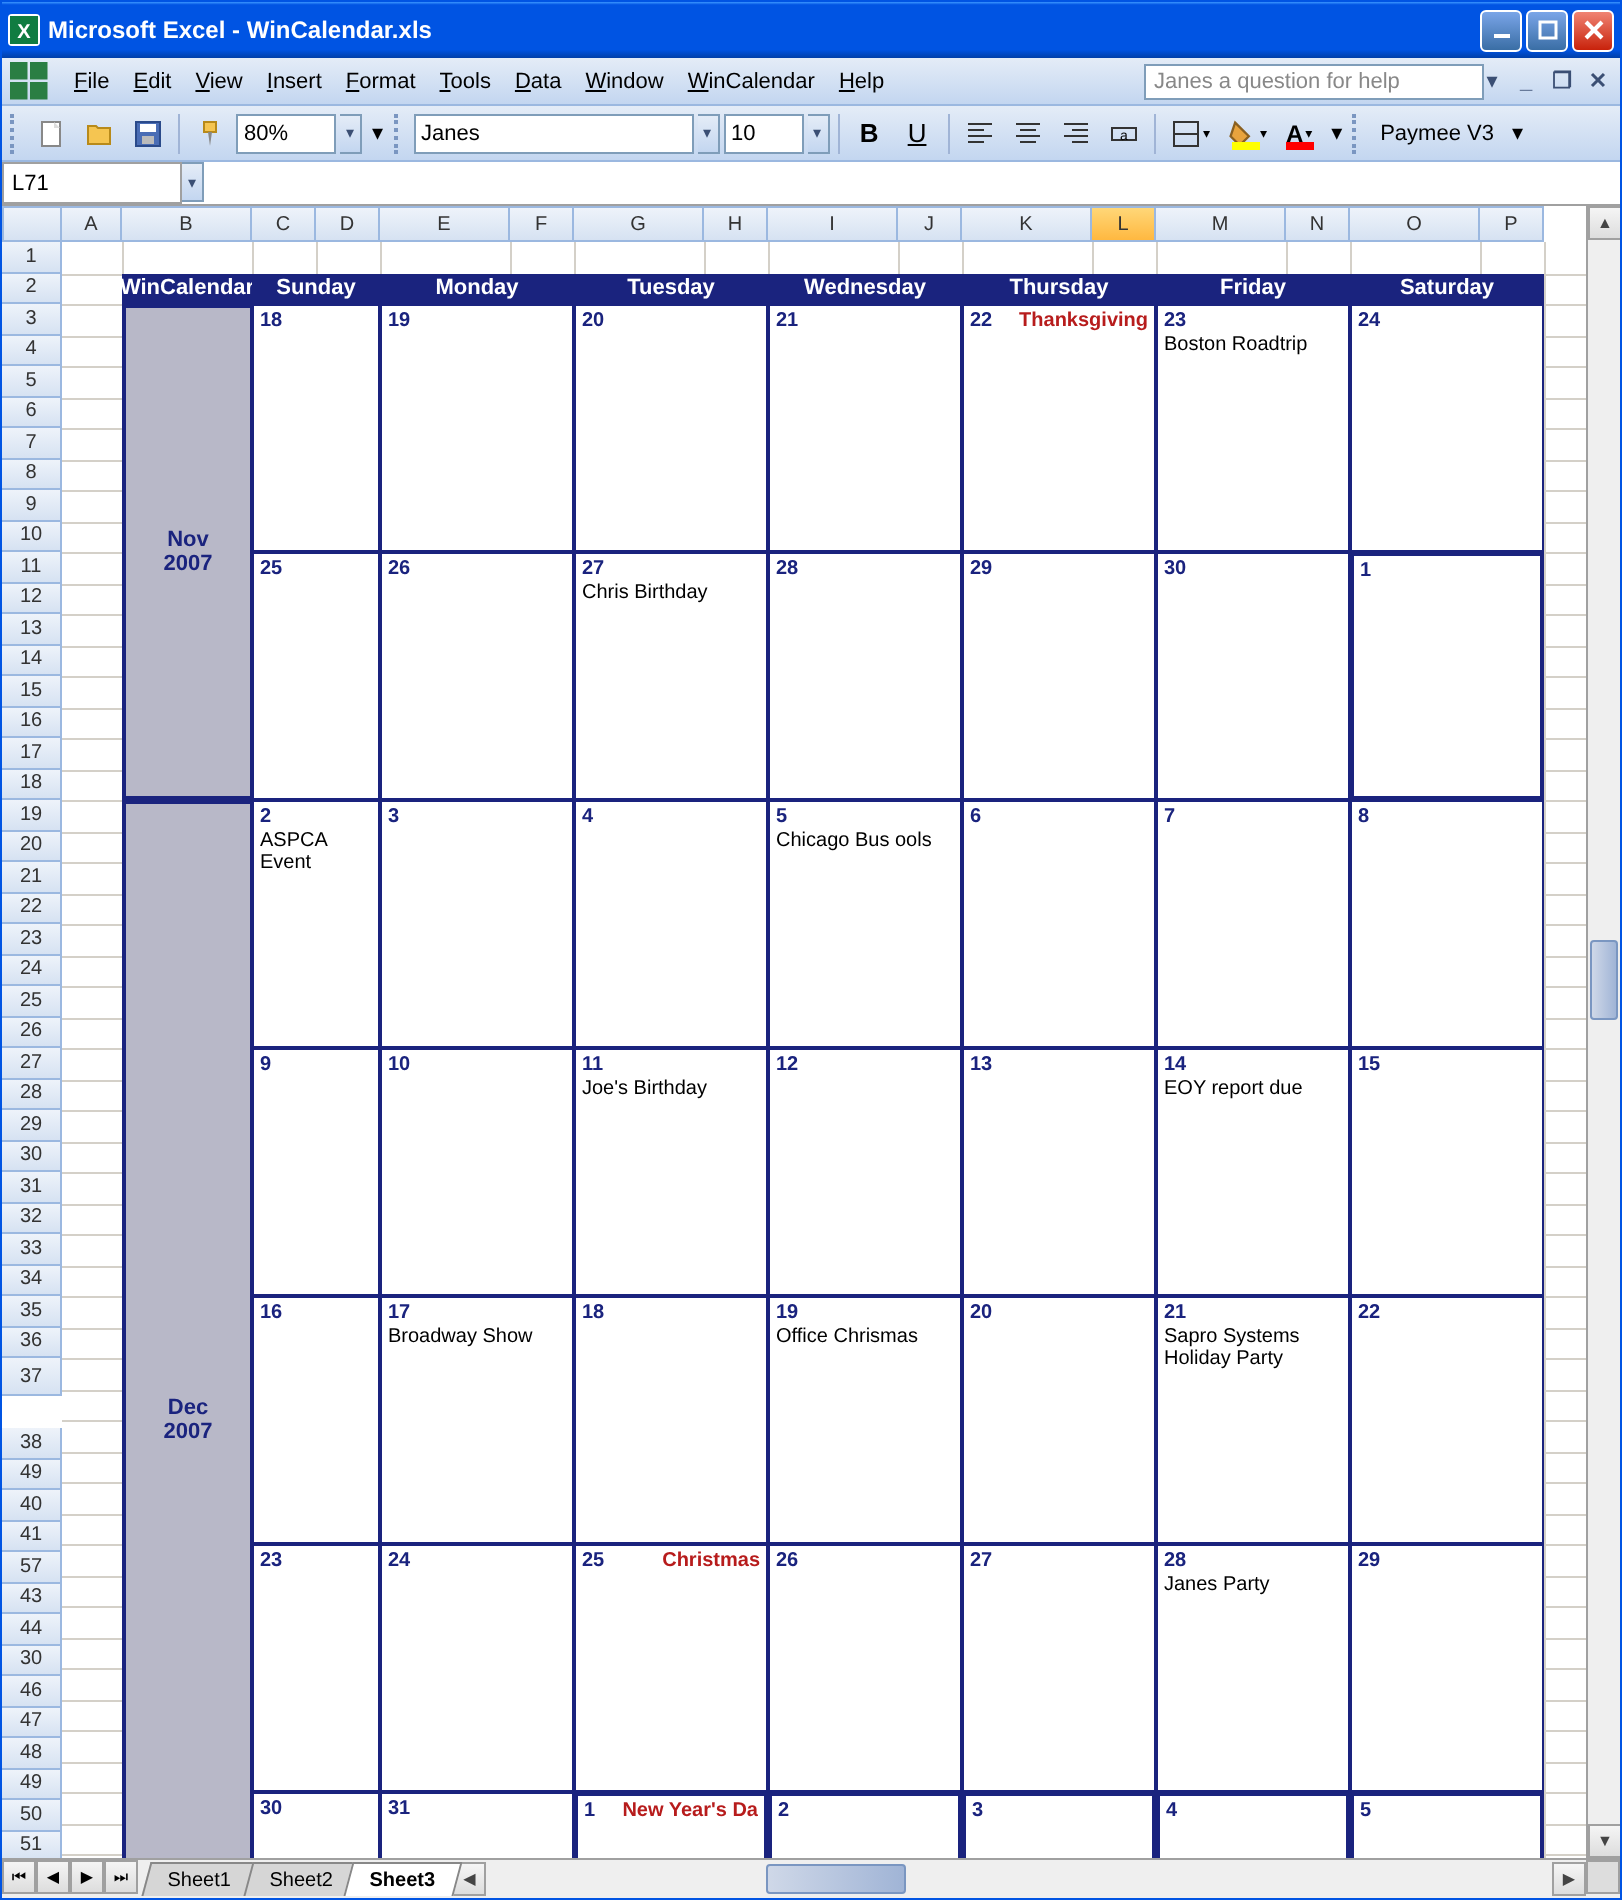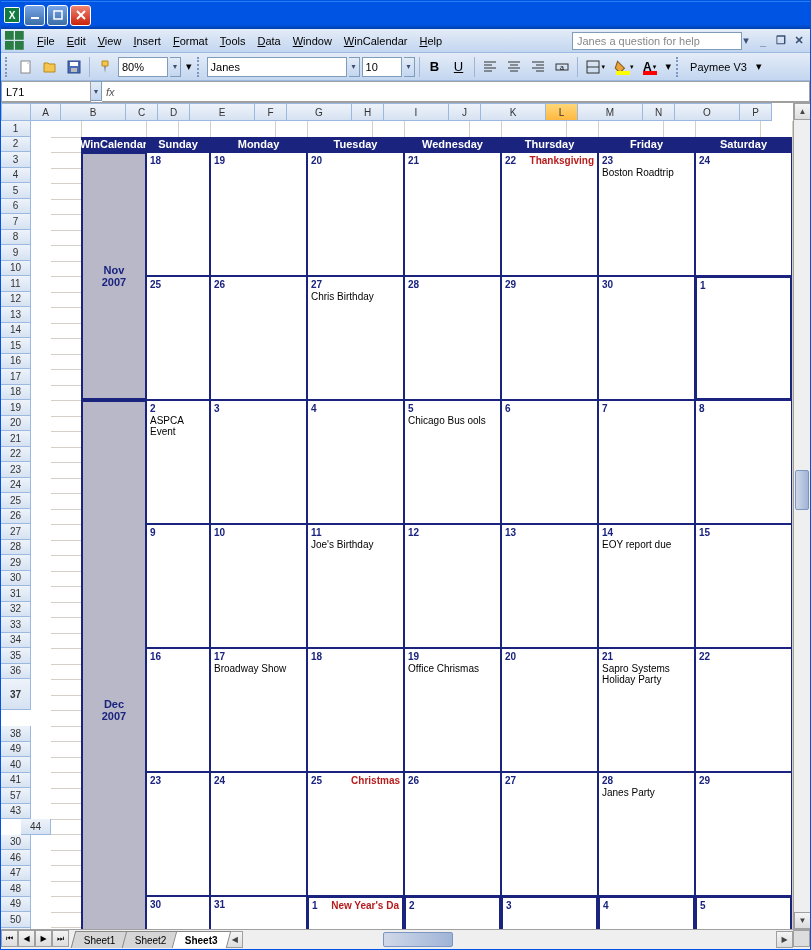--- a/index.html
+++ b/index.html
@@ -92,20 +92,21 @@
 
 <div class="window">
 
   <div class="titlebar">
     <div class="app-icon">
       <svg viewBox="0 0 16 16">
           <rect x="1" y="1" width="14" height="14" fill="#107c41"></rect>
           <text x="8" y="12" text-anchor="middle" fill="#fff" font-size="10" font-family="Arial" font-weight="bold">X</text>
         </svg>
     </div>
+    <div class="title-text">Microsoft Excel - WinCalendar.xls</div>
     <div class="win-controls">
       <div class="win-btn">
           <svg width="10" height="10">
             <line x1="1" y1="8" x2="9" y2="8" stroke="#fff" stroke-width="2"></line>
           </svg>
         </div>
       <div class="win-btn">
           <svg width="10" height="10">
             <rect x="1" y="1" width="8" height="8" fill="none" stroke="#fff" stroke-width="1.5"></rect>
           </svg>
@@ -245,23 +246,20 @@
       </div>
     <div class="tb-btn" style="min-width:10px">▾</div>
     <div class="tb-grip"></div>
     <div class="paymee">Paymee V3</div>
     <div class="tb-btn" style="min-width:10px">▾</div>
   </div>
 
   <div class="formula-row">
     <div class="name-box">L71</div>
     <div class="drop-arrow">▾</div>
-    <div class="fx-area">
-      <span class="fx-label">fx</span>
-    </div>
   </div>
 
   <div class="grid-area">
     <div style="flex:1;display:flex;flex-direction:column;overflow:hidden">
       <div class="col-headers" id="col-headers">
         <div class="corner"></div>
       <div class="col-h" style="width: 30px;">A</div>
           <div class="col-h" style="width: 65px;">B</div>
           <div class="col-h" style="width: 32px;">C</div>
           <div class="col-h" style="width: 32px;">D</div>
@@ -309,28 +307,28 @@
             <div class="row-h" style="height: 15.5px;">27</div>
             <div class="row-h" style="height: 15.5px;">28</div>
             <div class="row-h" style="height: 15.5px;">29</div>
             <div class="row-h" style="height: 15.5px;">30</div>
             <div class="row-h" style="height: 15.5px;">31</div>
             <div class="row-h" style="height: 15.5px;">32</div>
             <div class="row-h" style="height: 15.5px;">33</div>
             <div class="row-h" style="height: 15.5px;">34</div>
             <div class="row-h" style="height: 15.5px;">35</div>
             <div class="row-h" style="height: 15.5px;">36</div>
-            <div class="row-h" style="height: 31px; font-weight: bold;">37</div>
+            <div class="row-h" style="height: 19px;">37</div>
             <div class="row-h" style="height: 15.5px; margin-top: 16px;">38</div>
             <div class="row-h" style="height: 15.5px;">49</div>
             <div class="row-h" style="height: 15.5px;">40</div>
             <div class="row-h" style="height: 15.5px;">41</div>
             <div class="row-h" style="height: 15.5px;">57</div>
             <div class="row-h" style="height: 15.5px;">43</div>
-            <div class="row-h" style="height: 15.5px; margin-left: 20px;">44</div>
+            <div class="row-h" style="height: 15.5px;">44</div>
             <div class="row-h" style="height: 15.5px;">30</div>
             <div class="row-h" style="height: 15.5px;">46</div>
             <div class="row-h" style="height: 15.5px;">47</div>
             <div class="row-h" style="height: 15.5px;">48</div>
             <div class="row-h" style="height: 15.5px;">49</div>
             <div class="row-h" style="height: 15.5px;">50</div>
             <div class="row-h" style="height: 15.5px;">51</div>
             <div class="row-h" style="height: 15.5px;">52</div>
             <div class="row-h" style="height: 15.5px;">53</div>
           </div>

